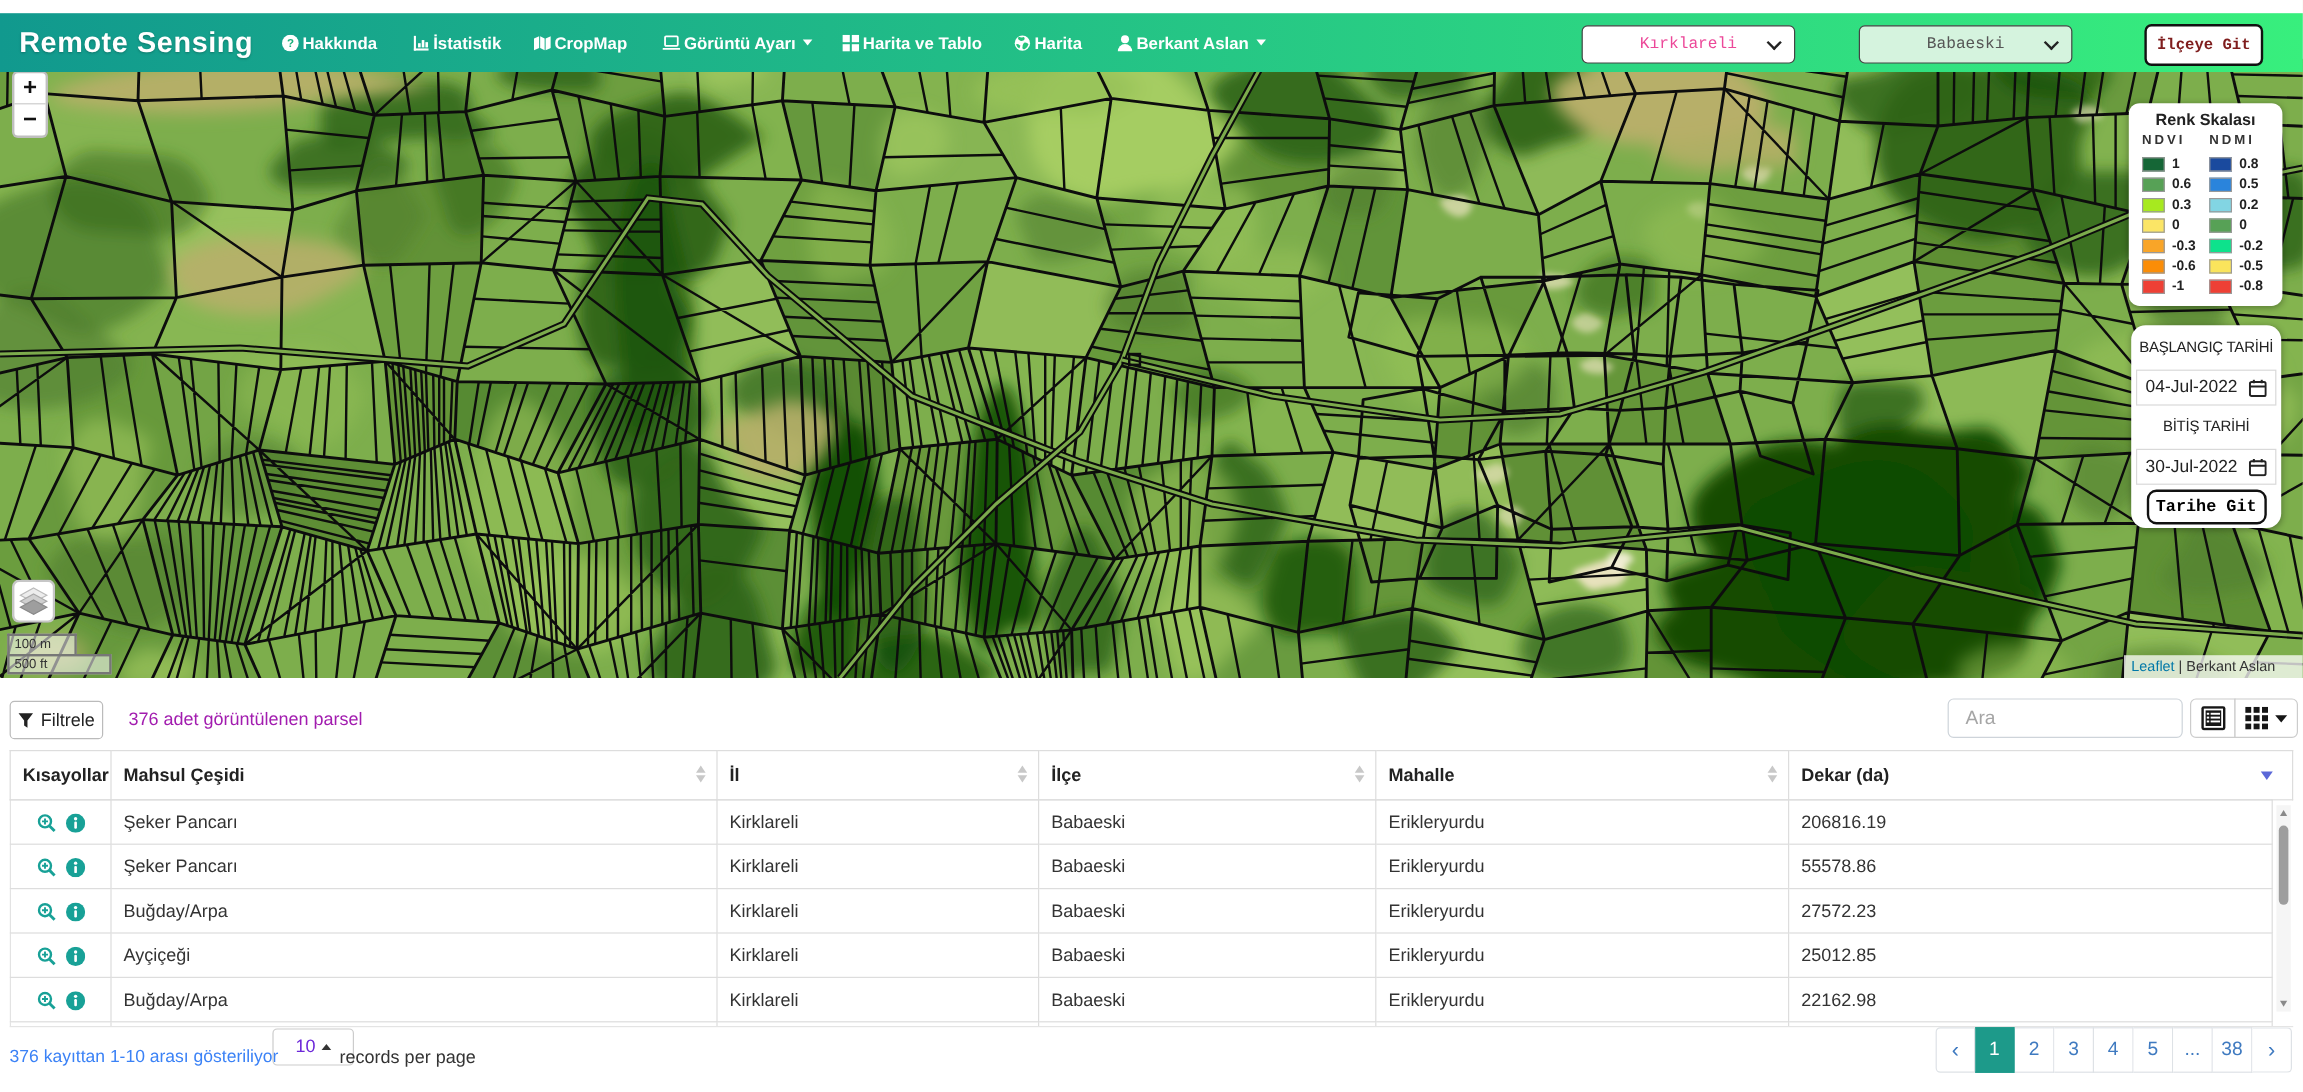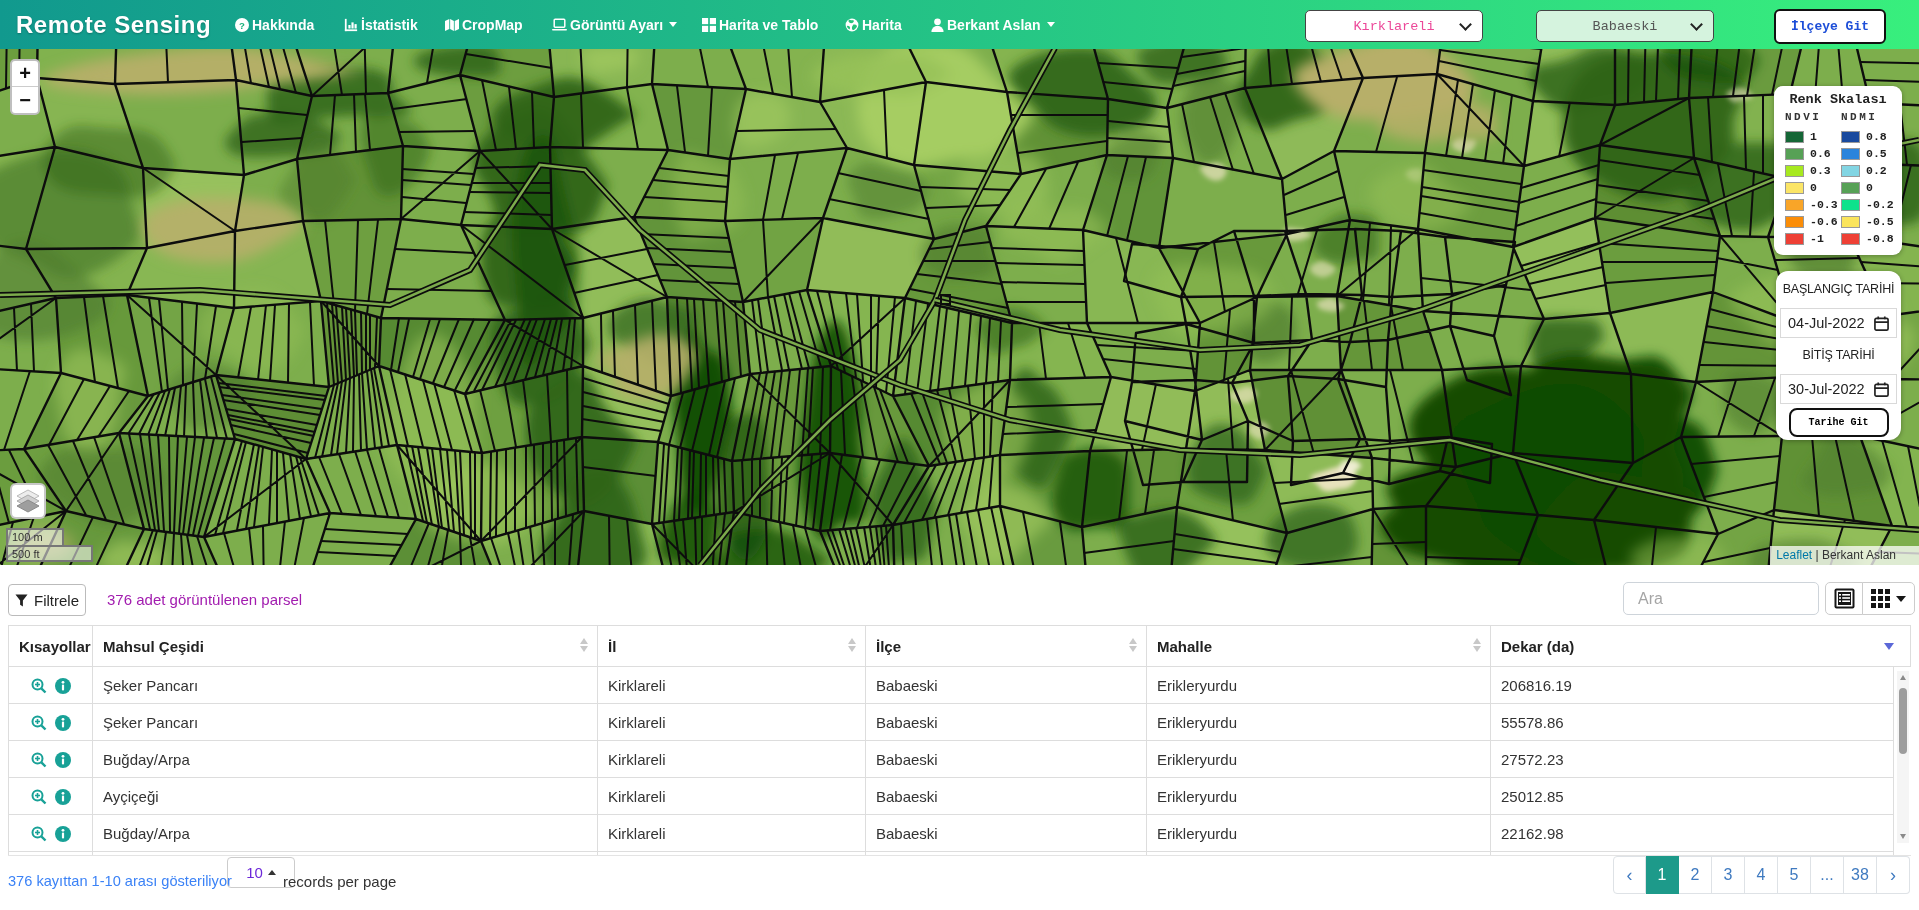--- a/index.html
+++ b/index.html
@@ -1,59 +1,59 @@
 <!DOCTYPE html>
 <html lang="tr"><head>
 <meta charset="utf-8">
 <title>Remote Sensing</title>
 <style>
 * { box-sizing: border-box; margin: 0; padding: 0; }
 html,body { width:1919px; height:910px; overflow:hidden; font-family:"Liberation Sans",sans-serif; background:#fff; }
 
-.navbar { position:absolute; left:0; top:0; width:1919px; height:49px;
+.navbar { position:absolute; left:0; top:11px; width:1919px; height:49px;
   background:linear-gradient(to right,#11998e,#38ef7d); display:flex; align-items:center; z-index:50; }
 .brand { color:#fff; font-weight:bold; font-size:24px; margin-left:16px; text-shadow:0 1px 2px rgba(0,0,0,.25); letter-spacing:.5px; }
 .nav-items { position:absolute; left:0; top:0; height:49px; width:1200px; }
 .nav-item { position:absolute; top:0; height:49px; color:#fff; font-size:14px; font-weight:bold; display:flex; align-items:center; white-space:nowrap; }
 .nav-item svg { margin-right:3px; }
 .caret { display:inline-block; margin-left:6px; width:0; height:0; border-left:4.5px solid transparent; border-right:4.5px solid transparent; border-top:5px solid #fff; }
 .nav-right { position:absolute; right:0; top:0; height:49px; display:flex; align-items:flex-start; padding-top:10px; }
 .sel { width:178px; height:32px; border:1px solid #444; border-radius:5px; background:#fff;
   font-family:"Liberation Mono",monospace; font-size:13.5px; color:#ec4899; display:flex; align-items:center; justify-content:center; position:relative; }
 .sel .sarrow { position:absolute; right:12px; top:9px; width:9px; height:9px; border-right:2.6px solid #222; border-bottom:2.6px solid #222; transform:rotate(45deg); }
 .sel2 { background:#d5f3de; color:#555; }
-.btn-ilce { width:112px; height:35px; margin-left:60px; margin-right:33px; margin-top:-1px; background:#fff; border:2px solid #111; border-radius:6px;
-  font-family:"Liberation Mono",monospace; font-size:13px; font-weight:bold; color:#1d4ed8; display:flex; align-items:center; justify-content:center; }
+.btn-ilce { width:99px; height:35px; margin-left:60px; margin-right:33px; margin-top:-1px; background:#fff; border:2px solid #111; border-radius:6px;
+  font-family:"Liberation Mono",monospace; font-size:13px; font-weight:bold; color:#7f1d1d; display:flex; align-items:center; justify-content:center; }
 .gap1 { width:53px; }
 
 .mapwrap { position:absolute; left:0; top:49px; width:1919px; height:516px; overflow:hidden; background:#7cab4c; }
 .zoomctl { position:absolute; left:10px; top:10px; width:30px; border-radius:5px; border:2px solid rgba(0,0,0,.25); background:#fff; z-index:20; }
 .zbtn { width:26px; height:26px; display:flex; align-items:center; justify-content:center; font-size:20px; font-weight:bold; color:#111; }
 .zbtn:first-child { border-bottom:1px solid #ccc; }
 .layersctl { position:absolute; left:10px; top:434px; width:36px; height:36px; border-radius:6px; border:2px solid rgba(0,0,0,.22); background:#fff; z-index:20; display:flex; align-items:center; justify-content:center; }
 .scale { position:absolute; left:6px; top:479px; z-index:20; font-size:11px; color:#333; }
 .scale .ln1 { width:58px; border:2px solid #777; border-bottom:none; background:rgba(255,255,255,.55); padding:0 4px 1px 4px; height:17px; line-height:15px; }
 .scale .ln2 { width:87px; border:2px solid #777; border-top:2px solid #777; background:rgba(255,255,255,.55); padding:0 8px 1px 4px; height:17px; line-height:14px; }
 .attrib { position:absolute; right:0; bottom:0; background:rgba(255,255,255,.75); font-size:12px; color:#333; padding:2px 23px 3px 6px; z-index:20; }
 .attrib a { color:#0078A8; text-decoration:none; }
 
-.legend { position:absolute; left:1774px; top:37px; width:128px; border-radius:9px; background:#fff; box-shadow:0 1px 5px rgba(0,0,0,.3); z-index:25; padding:6px 0 8px 0;font-family:Liberation Mono, monospace; }
+.legend { position:absolute; left:1774px; top:37px; width:128px; border-radius:9px; background:#fff; box-shadow:0 1px 5px rgba(0,0,0,.3); z-index:25; padding:6px 0 8px 0; }
 .legend h4 { font-size:13.5px; text-align:center; color:#222; margin-bottom:4px; }
 .lg-cols { display:flex; justify-content:space-between; padding:0 11px; }
 .lg-col { width:50px; }
 .lg-head { font-size:11px; font-weight:bold; letter-spacing:2.5px; color:#333; margin-bottom:5px; }
 .lg-row { display:flex; align-items:center; height:17px; }
 .swatch { width:19px; height:12px; border:1px solid #999; margin-right:6px; flex:none; }
 .lg-row span { font-size:11.5px; font-weight:bold; color:#222; }
 
 .datepanel { position:absolute; left:1776px; top:222px; width:125px; border-radius:12px; background:#fff; box-shadow:0 1px 5px rgba(0,0,0,.3); z-index:25; padding:9px 4px 0 4px; text-align:center; height:169px; overflow:hidden; }
 .dp-label { font-size:12.5px; color:#222; margin:2px 0 12px 0; white-space:nowrap; letter-spacing:-0.2px; }
 .dp-input { border:1px solid #d9d9d9; background:#fff; height:30px; margin:0 0 10px 0; display:flex; align-items:center; justify-content:space-between; padding:0 7px; font-size:14.5px; color:#222; }
 .btn-tarihe { margin:-6px auto 0 auto; width:100px; height:29px; background:#fff; border:2px solid #111; border-radius:8px;
-  font-family:"Liberation Mono",monospace; font-size:10px; font-weight:bold; display:flex; align-items:center; justify-content:center; }
+  font-family:"Liberation Mono",monospace; font-size:14px; font-weight:bold; display:flex; align-items:center; justify-content:center; }
 
 .tablesec { position:absolute; left:0; top:565px; width:1919px; height:345px; background:#fff; }
 .toolbar { position:absolute; left:0; top:19px; width:1919px; height:32px; }
 .btn-filtrele { position:absolute; left:8px; top:0; width:78px; height:32px; border:1px solid #bbb; border-radius:4px; background:#fff; font-size:15px; color:#222; display:flex; align-items:center; justify-content:center; }
 .parsel-info { position:absolute; left:107px; top:7px; font-size:15px; color:#a21caf; }
 .search { position:absolute; left:1623px; top:-2px; width:196px; height:33px; border:1px solid #ced4da; border-radius:5px; padding-left:14px; font-size:16px; color:#a5a5a5; line-height:31px; }
 .ibtn { position:absolute; top:-2px; height:33px; border:1px solid #ccc; background:#fff; display:flex; align-items:center; justify-content:center; }
 .ibtn1 { left:1825px; width:38px; border-radius:5px 0 0 5px; }
 .ibtn2 { left:1862px; width:53px; border-radius:0 5px 5px 0; }
 .headwrap { position:absolute; left:8px; top:60px; width:1903px; }

